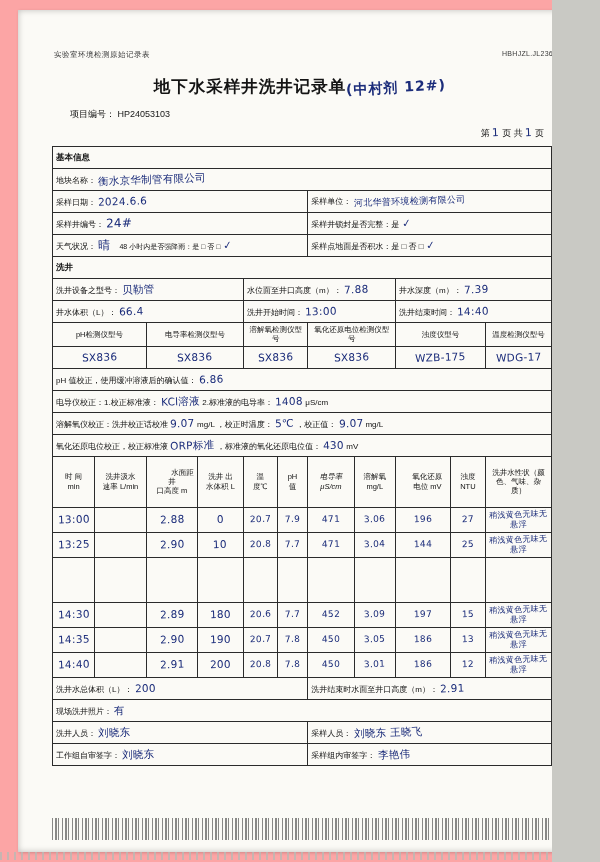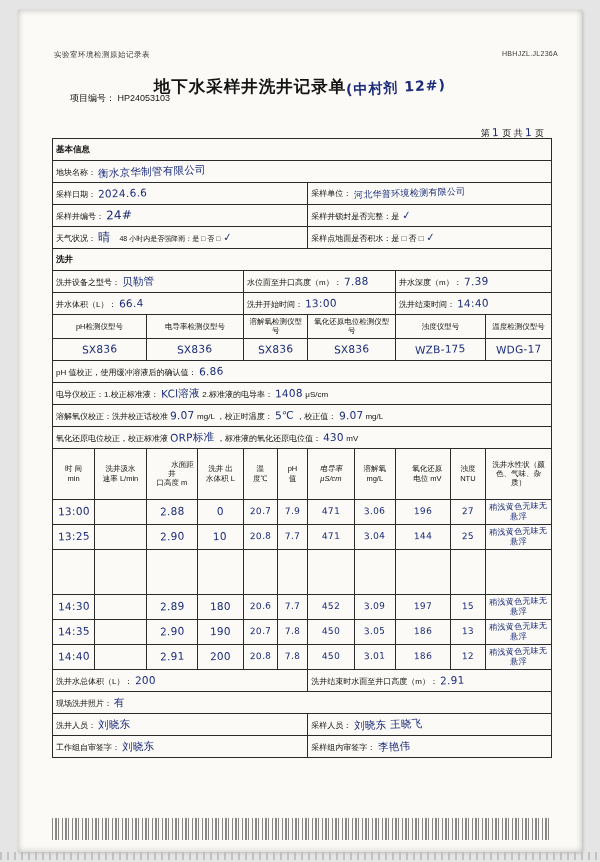--- a/index.html
+++ b/index.html
@@ -1,43 +1,43 @@
 <!DOCTYPE html>
 <html><head>
 <meta charset="utf-8">
 <style>
   html,body{margin:0;padding:0;background:#c9c9c4;}
   body{font-family:"Liberation Sans", sans-serif;}
   .page{
-    position:relative;width:600px;height:862px;
-    background:#e5e5e5;overflow:hidden;
+    position:relative;width:552px;height:862px;
+    background:#fca5a5;overflow:hidden;
   }
   .paper{
     position:absolute;left:18px;top:10px;width:564px;height:842px;
     background:#fbfaf6;
     box-shadow:0 0 6px rgba(0,0,0,.25) inset, 1px 1px 3px rgba(0,0,0,.18);
   }
   .hdr-left{position:absolute;left:36px;top:40px;font-size:7.5px;color:#3a3a3a;letter-spacing:.5px;}
   .hdr-right{position:absolute;right:24px;top:40px;font-size:7px;color:#3a3a3a;letter-spacing:.3px;}
   .title{
     position:absolute;left:0;right:0;top:66px;text-align:center;
     font-size:16.5px;font-weight:bold;color:#141414;letter-spacing:1px;
     font-family:"Liberation Serif", serif;
   }
   .title .hand-inline{
     font-family:"DejaVu Sans", sans-serif;
     color:#1b2c7a;font-size:14px;font-weight:bold;
     transform:rotate(-3deg);display:inline-block;
   }
-  .proj{position:absolute;left:52px;top:82px;font-size:9px;color:#161616;}
+  .proj{position:absolute;left:52px;top:98px;font-size:9px;color:#161616;}
   .pages{position:absolute;right:38px;top:116px;font-size:9px;color:#161616;}
   .pages .hand{color:#1b2c7a;font-family:"DejaVu Sans",sans-serif;font-size:11px;}
   
   table.main{
-    position:absolute;left:34px;top:128px;width:500px;
+    position:absolute;left:34px;top:136px;width:500px;
     border-collapse:collapse;
     font-size:8px;color:#111;
   }
   table.main td{
     border:1px solid #2b2b2b;
     padding:2px 3px;
     vertical-align:middle;
     line-height:1.25;
     height:17px;
   }

